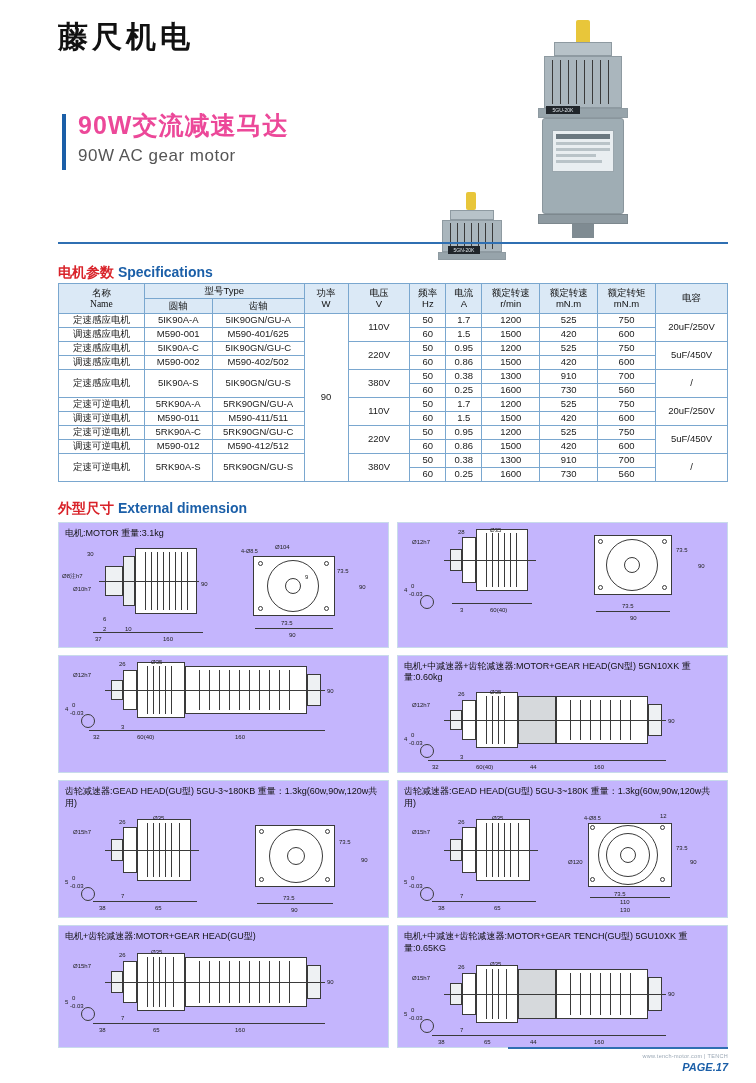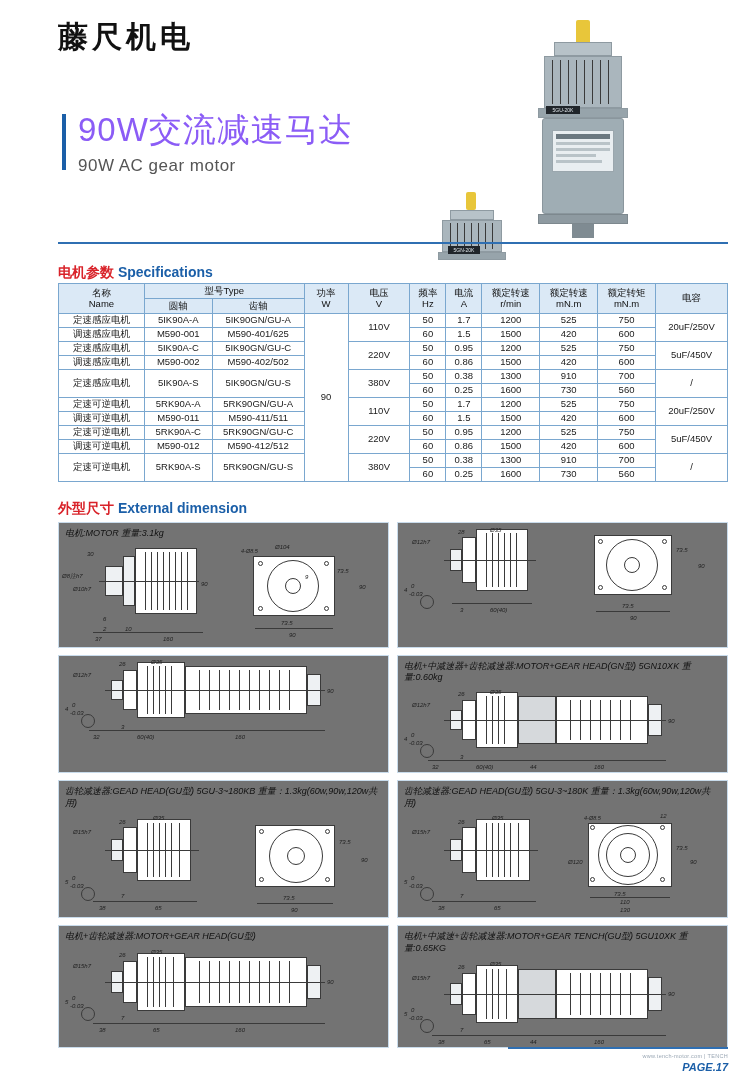--- a/index.html
+++ b/index.html
@@ -23,21 +23,21 @@
     color:#111; line-height:1;
   }
   .logo-word .accent { color:#e8262a; }
   .logo-cn {
     font-size:30px; font-weight:bold; color:#111; letter-spacing:4px;
     margin-top:2px; line-height:1.1;
   }
   .title-box { position:absolute; left:62px; top:110px; }
   .title-bar { position:absolute; left:0; top:4px; width:4px; height:56px; background:#1b5fa8; }
   .title-cn {
-    margin-left:16px; font-size:33px; font-weight:normal; color:#8b5cf6;
+    margin-left:16px; font-size:25px; font-weight:bold; color:#ec4899;
     letter-spacing:1px; line-height:1.2;
   }
   .title-en {
     margin-left:16px; font-size:17px; color:#555; margin-top:6px; letter-spacing:.5px;
   }
 
   
   .motor-art { position:absolute; right:30px; top:14px; width:300px; height:230px; }
   .sep-line { position:absolute; left:58px; right:28px; top:242px; height:2px; background:#2f6fb2; }
 
@@ -47,31 +47,31 @@
   .sec-head .en { color:#1b5fa8; font-weight:bold; }
 
   
   .spec-wrap { position:absolute; left:58px; top:283px; width:670px; }
   table.spec { border-collapse:collapse; width:670px; font-size:9.5px; }
   table.spec th, table.spec td {
     border:1px solid #7aa7cf; text-align:center; padding:1px 2px; line-height:1.15;
   }
   table.spec thead th { background:#dbe9f6; font-weight:normal; height:15px; color:#111; }
   table.spec tbody td { height:14px; background:#ffffff; }
-  .col-name { width:86px; text-align:center !important; }
+  .col-name { width:86px; text-align:center !important;font-family:Liberation Serif, serif; }
   .note {
     position:absolute; left:58px; top:479px; width:680px;
     font-size:9px; color:#222;
   }
 
   
   .dim-grid { position:absolute; left:58px; top:522px; width:670px; }
   .dim-row { display:flex; gap:8px; margin-bottom:7px; }
   .dim-cell {
-    width:331px; background:#737373; border:1px solid #c8dbeb; position:relative;font-style:italic;
+    width:331px; background:#c4b5fd; border:1px solid #c8dbeb; position:relative;
   }
   .dim-cap { font-size:9px; color:#111; padding:5px 6px 2px 6px; line-height:1.3; }
   .dim-art { position:relative; width:100%; }
   .h1 { height:105px; } .h2 { height:86px; } .h3 { height:106px; } .h4 { height:90px; }
 
   
   .ln { position:absolute; background:#3a3a3a; }
   .lnh { height:1px; }
   .bx { position:absolute; border:1px solid #3a3a3a; }
   .fill-gray { background:#d6d9dc; }

